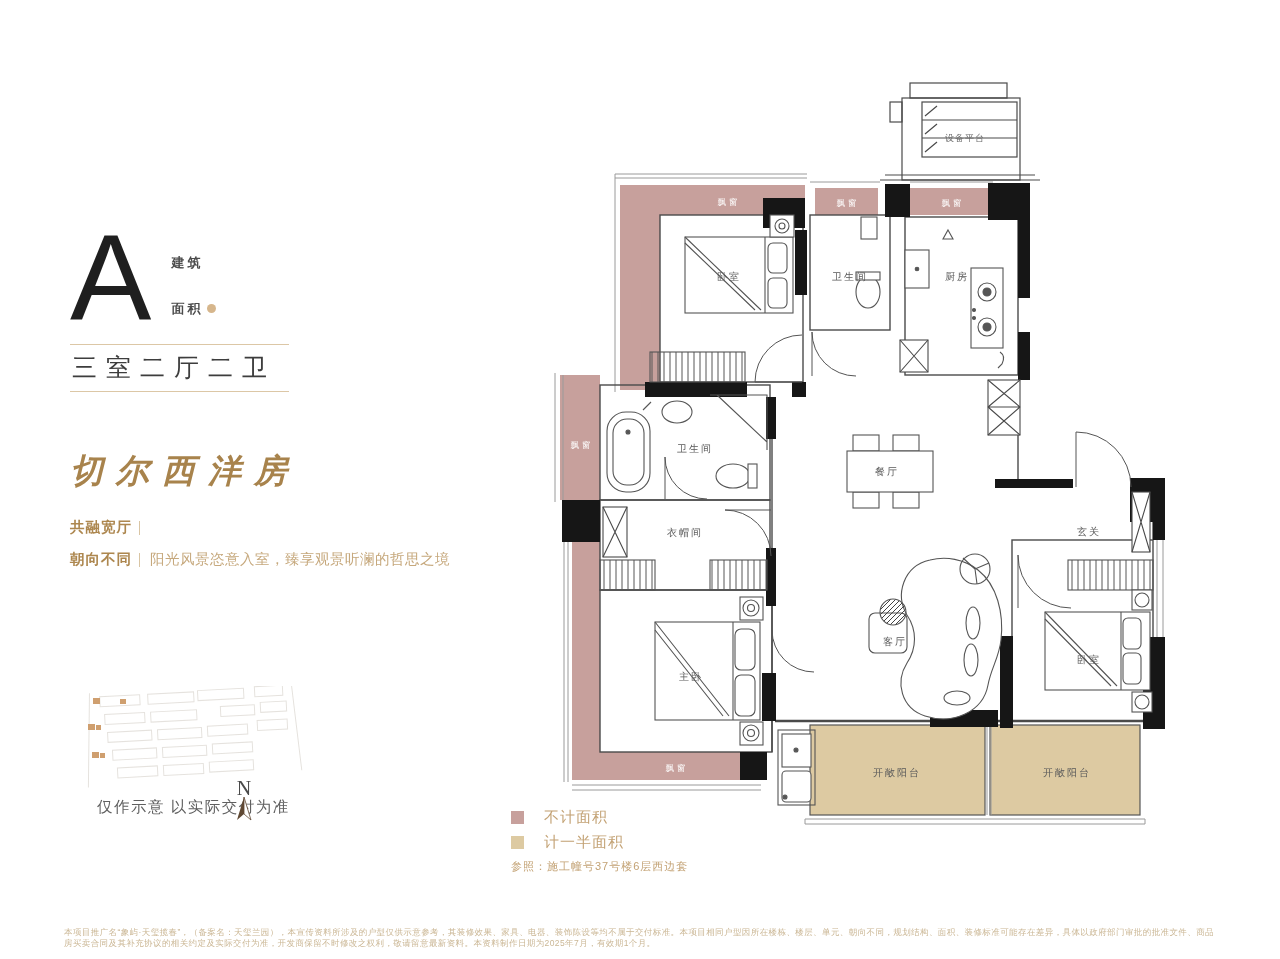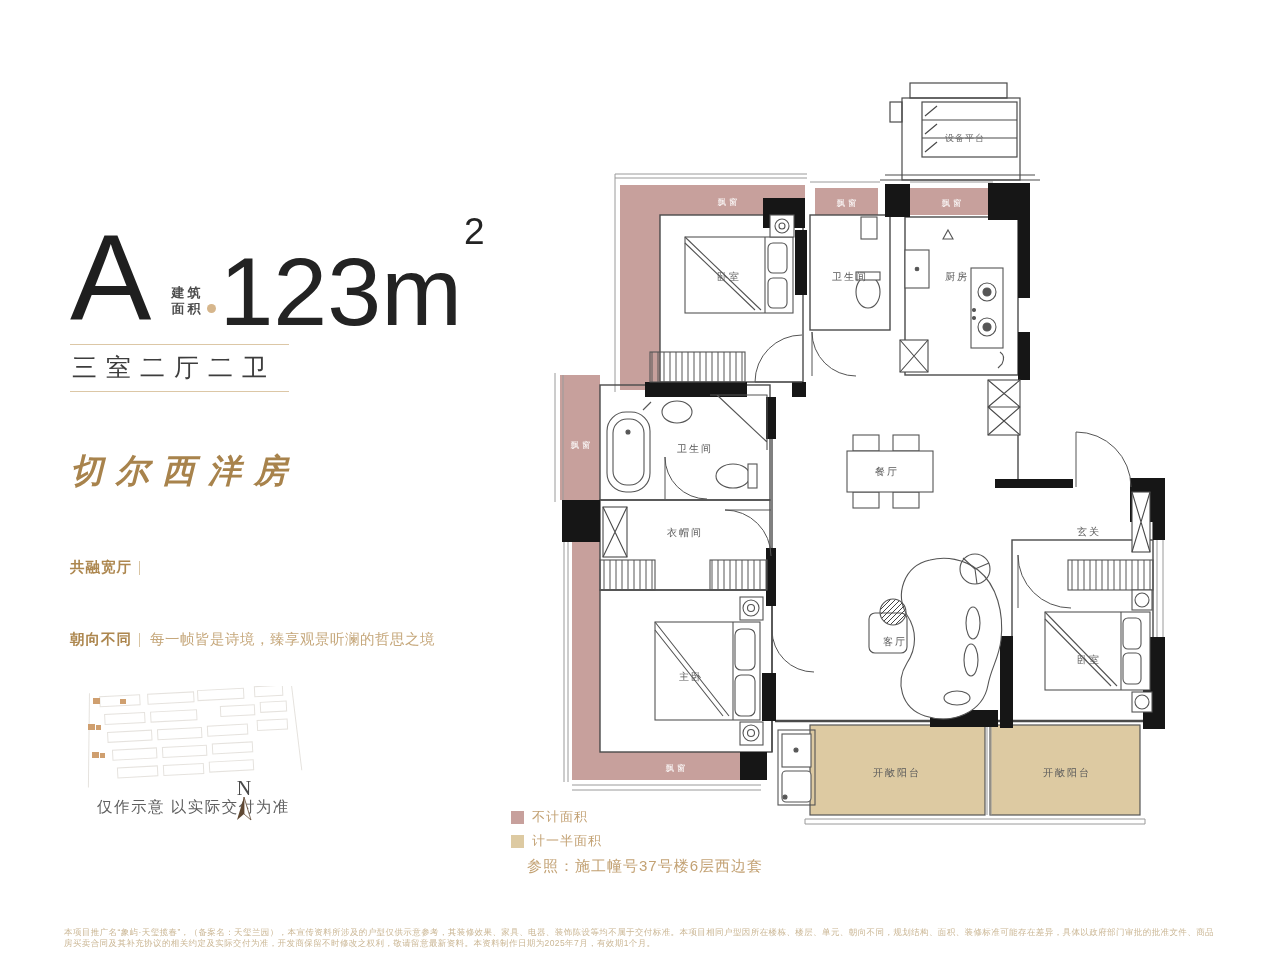--- a/index.html
+++ b/index.html
@@ -4,85 +4,84 @@
 <style>
   html,body{margin:0;padding:0;}
   body{width:1280px;height:959px;position:relative;background:#ffffff;overflow:hidden;
        font-family:"Liberation Sans",sans-serif;}
   .abs{position:absolute;}
 
   
   .unit-row{left:70px;top:226px;display:flex;align-items:flex-end;}
   .unit-a{font-size:122px;line-height:0.86;color:#1f1f1f;font-weight:400;letter-spacing:-2px;}
   .area-mini{display:flex;flex-direction:column;margin:0 2px 14px 22px;position:relative;
-             font-size:13px;letter-spacing:3px;color:#4c4c4c;line-height:16px;font-weight:700;}
+             font-size:13px;letter-spacing:3px;color:#4c4c4c;line-height:16px;font-weight:700;gap:30px;}
   .area-dot{position:absolute;right:-13px;bottom:4px;width:9px;height:9px;border-radius:50%;
             background:#cfa978;opacity:.85;}
   .big-num{font-size:97px;line-height:0.8;color:#232323;font-weight:400;margin-left:14px;letter-spacing:0;}
   .big-num sup{font-size:37px;position:relative;top:-48px;left:2px;}
   .layout-box{left:70px;top:344px;width:217px;border-top:1px solid #dcc7a6;border-bottom:1px solid #dcc7a6;
               padding:6px 0 7px 2px;font-size:25px;letter-spacing:9px;color:#3d3d3d;}
   .proj-title{left:70px;top:449px;font-family:"Liberation Serif","DejaVu Serif",serif;
               font-size:33px;letter-spacing:13px;color:#a8834c;font-weight:600;font-style:italic;}
   .features{left:70px;top:518px;display:flex;flex-direction:column;gap:13px;width:440px;}
-  .feat-row{display:flex;align-items:center;font-size:14.5px;white-space:nowrap;margin-top:40px;}
+  .feat-row{display:flex;align-items:center;font-size:14.5px;white-space:nowrap;}
   .feat-label{font-weight:700;color:#ad874f;letter-spacing:1px;}
   .feat-div{width:0;height:14px;border-left:1px solid #d9c5a4;margin:0 10px 0 7px;}
   .feat-desc{color:#c6a87c;letter-spacing:0.5px;}
 
   .site-thumb{left:72px;top:686px;width:240px;height:106px;opacity:.75;}
   .site-note{left:97px;top:797px;font-size:15.5px;color:#606060;letter-spacing:1.5px;}
   .north{left:233px;top:779px;width:22px;text-align:center;}
   .north-n{font-family:"Liberation Serif","DejaVu Serif",serif;font-size:20px;color:#4a4a4a;line-height:18px;}
 
   
   .plan-wrap{left:505px;top:80px;width:680px;height:750px;}
   svg text{font-family:"Liberation Sans",sans-serif;}
   .lbl{font-size:10px;fill:#5a5a5a;letter-spacing:2px;}
   .lbl-bay{font-size:8.5px;fill:#ffffff;letter-spacing:3px;}
   .lbl-sm{font-size:9px;fill:#6a6a6a;letter-spacing:1px;}
 
   
   .legend{left:511px;top:808px;display:flex;flex-direction:column;gap:6px;}
-  .leg-row{display:flex;align-items:center;gap:8px;font-size:13px;color:#c3a274;letter-spacing:1px;}
+  .leg-row{display:flex;align-items:center;gap:20px;font-size:15px;color:#c3a274;letter-spacing:1px;}
   .sw{width:13px;height:13px;}
   .sw-pink{background:#c7a09c;}
   .sw-tan{background:#ddcaa2;}
-  .leg-ref{font-size:15px;color:#c3a274;letter-spacing:1px;margin-top:1px;margin-left:16px;}
+  .leg-ref{font-size:11px;color:#c3a274;letter-spacing:1px;margin-top:1px;}
 
   
   .disclaimer{left:64px;top:918px;width:1150px;font-size:8.5px;line-height:11.5px;
               color:#cbb795;letter-spacing:0.4px;text-align:justify;}
 </style>
 </head>
 <body>
 
 <div class="abs unit-row">
   <span class="unit-a">A</span>
   <span class="area-mini">
     <span>建筑</span>
     <span>面积</span>
     <i class="area-dot"></i>
   </span>
-  <span class="big-num"><span>123m</span><sup>2</sup></span>
 </div>
 
 <div class="abs layout-box">三室二厅二卫</div>
 
 <div class="abs proj-title">切尔西洋房</div>
 
 <div class="abs features">
   <div class="feat-row">
     <span class="feat-label">共融宽厅</span>
     <span class="feat-div"></span>
   </div>
   <div class="feat-row">
     <span class="feat-label">朝向不同</span>
     <span class="feat-div"></span>
-    <span class="feat-desc">每一帧皆是诗境，臻享观景听澜的哲思之境</span>
+    <span class="feat-desc">阳光风景恣意入室，臻享观景听澜的哲思之境</span>
   </div>
 </div>
 
 <svg class="abs site-thumb" viewBox="0 0 240 106">
   <g transform="rotate(-3 120 53)" stroke="#ddd9d3" fill="none" stroke-width="1">
     <rect x="30" y="6" width="40" height="10"></rect>
       <rect x="78" y="6" width="46" height="10"></rect>
       <rect x="128" y="5" width="46" height="10"></rect>
       <rect x="185" y="4" width="28" height="10"></rect>
     <rect x="34" y="24" width="40" height="10"></rect>

